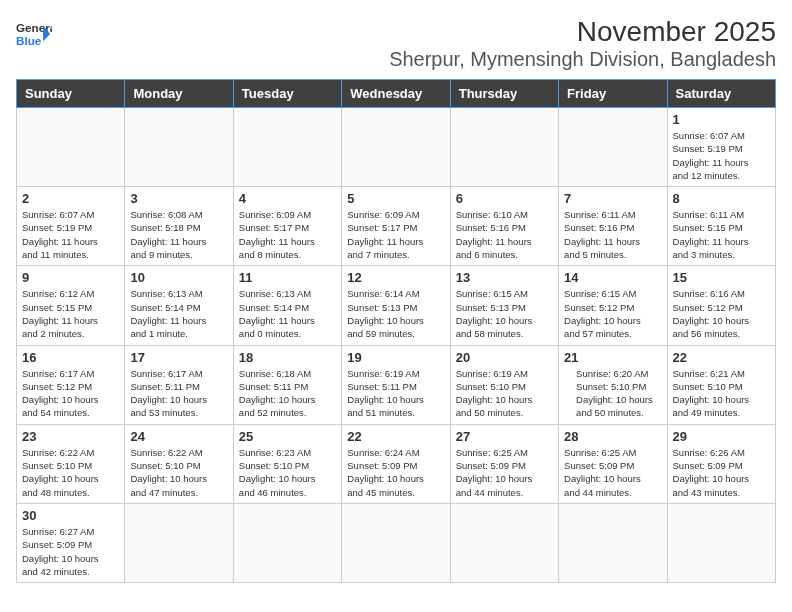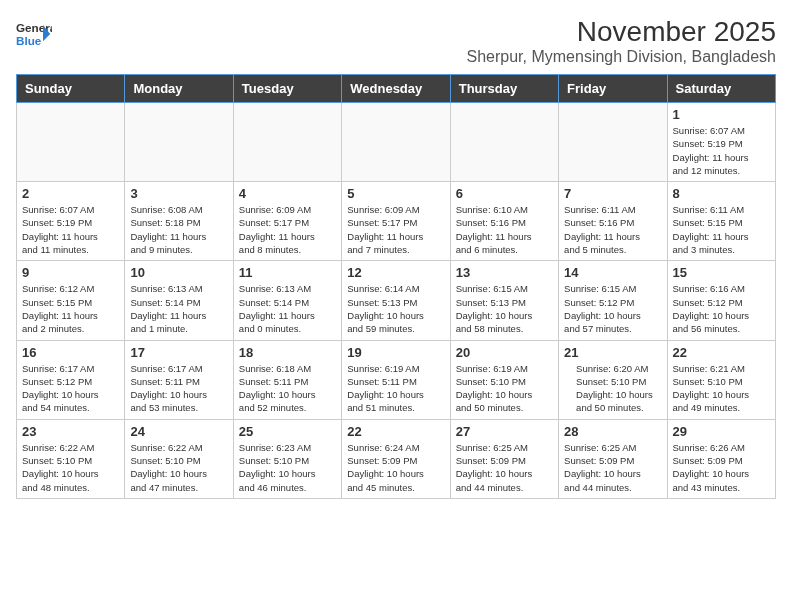--- a/index.html
+++ b/index.html
@@ -27,21 +27,21 @@
     }
     .title-block {
       text-align: right;
     }
     .month-title {
       font-size: 28px;
       font-weight: normal;
       color: #333;
     }
     .subtitle {
-      font-size: 16px;
+      font-size: 20px;
       color: #555;
     }
     .calendar {
       width: 100%;
       border-collapse: collapse;
       border: 1px solid #ccc;
     }
     .calendar thead tr th {
       background-color: #404040;
       color: #fff;
@@ -318,14 +318,29 @@
 and 44 minutes.</div>
         </td>
         <td>
           <span class="day-number">29</span>
           <div class="day-info" style="white-space: pre-line;">Sunrise: 6:26 AM
 Sunset: 5:09 PM
 Daylight: 10 hours
 and 43 minutes.</div>
         </td>
       </tr>
+      <tr>
+        <td>
+          <span class="day-number">30</span>
+          <div class="day-info" style="white-space: pre-line;">Sunrise: 6:27 AM
+Sunset: 5:09 PM
+Daylight: 10 hours
+and 42 minutes.</div>
+        </td>
+        <td class="empty-cell"></td>
+        <td class="empty-cell"></td>
+        <td class="empty-cell"></td>
+        <td class="empty-cell"></td>
+        <td class="empty-cell"></td>
+        <td class="empty-cell"></td>
+      </tr>
     </tbody>
 </table>
 
 </body></html>

